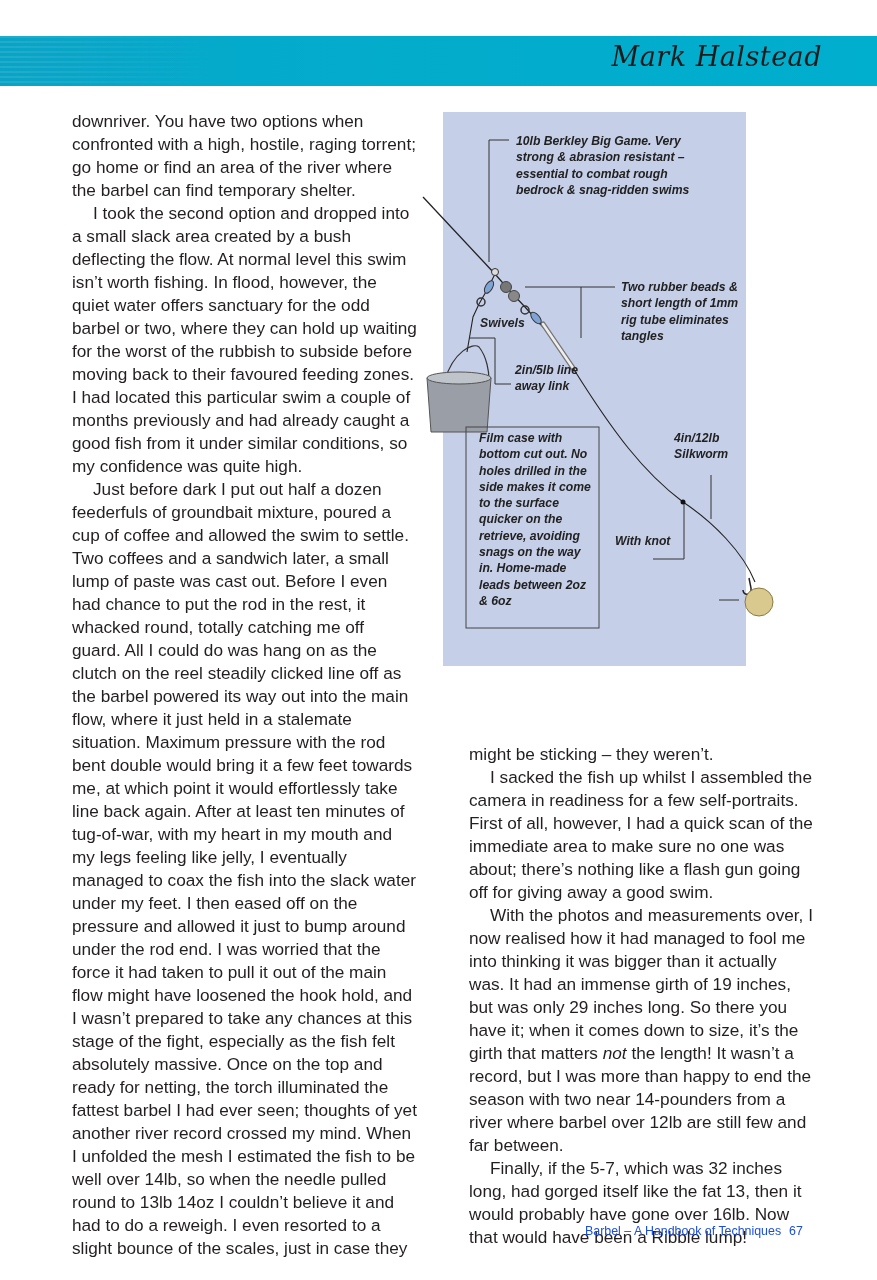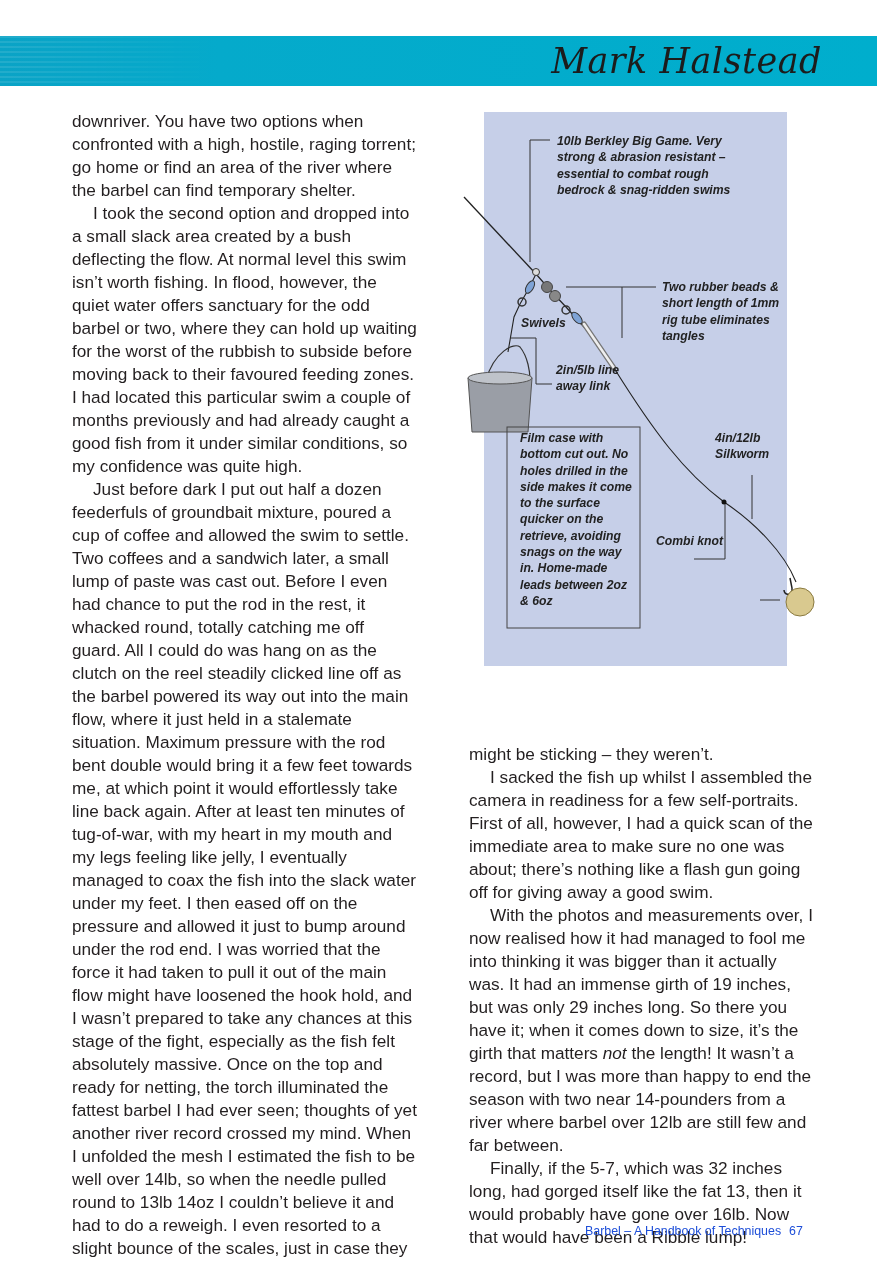--- a/index.html
+++ b/index.html
@@ -3,27 +3,27 @@
 <meta charset="utf-8">
 <style>
   html, body { margin:0; padding:0; background:#ffffff; }
   body { width:877px; height:1280px; position:relative; overflow:hidden; font-family:"Liberation Sans", sans-serif; color:#231f20; }
   .banner { position:absolute; left:0; top:36px; width:877px; height:50px;
     background: linear-gradient(90deg, #0aa3c6 0%, #05aacb 25%, #00aecd 100%); }
   .banner-stripes { position:absolute; left:0; top:0; width:220px; height:50px;
     background: repeating-linear-gradient(180deg, rgba(255,255,255,0.10) 0px, rgba(255,255,255,0.10) 2px, rgba(0,0,0,0) 2px, rgba(0,0,0,0) 5px);
     -webkit-mask-image: linear-gradient(90deg, #000 0%, transparent 100%);
     mask-image: linear-gradient(90deg, #000 0%, transparent 100%); }
-  .author { position:absolute; right:55px; top:5px; font-family:"DejaVu Serif", serif; font-style:italic; font-size:35px; color:#1c1c1c; letter-spacing:0.5px; }
+  .author { position:absolute; right:55px; top:5px; font-family:"DejaVu Serif", serif; font-style:italic; font-size:27px; color:#1c1c1c; letter-spacing:0.5px; }
   .col { position:absolute; font-size:17.2px; line-height:23px; color:#231f20; }
   .col p { margin:0; }
   .col .ind { text-indent:21px; }
   .col-left { left:72px; top:110px; width:345px; }
   .col-right { left:469px; top:707px; width:345px;margin-top:36px; }
-  .figure { position:absolute; left:484px; top:112px; width:303px; height:554px; background:#c6cfe8; }
+  .figure { position:absolute; left:443px; top:112px; width:303px; height:554px; background:#c6cfe8; }
   .fig-label { position:absolute; font-size:12.2px; line-height:16.3px; font-weight:bold; font-style:italic; color:#222; }
   .footer { position:absolute; left:585px; top:1224px; font-size:12.4px; color:#1d4ed8; white-space:nowrap; }
   .footer .pg { margin-left:8px; }
   svg.fig-svg { position:absolute; left:0; top:0; overflow:visible; }
 </style>
 </head>
 <body>
 
 <div class="banner">
   <div class="banner-stripes"></div>
@@ -75,21 +75,21 @@
 
     <path d="M306 466 L308 476 C 309 484, 300 484, 300 478" stroke="#222" stroke-width="1.5" fill="none"></path>
     <circle cx="316" cy="490" r="14" fill="#d9c98f" stroke="#8a7a40"></circle>
   </svg>
   <div class="fig-label" style="left:73px; top:21px; width:200px;">10lb Berkley Big Game. Very strong &amp; abrasion resistant – essential to combat rough bedrock &amp; snag-ridden swims</div>
   <div class="fig-label" style="left:178px; top:167px; width:120px;">Two rubber beads &amp; short length of 1mm rig tube eliminates tangles</div>
   <div class="fig-label" style="left:37px; top:203px; width:70px;">Swivels</div>
   <div class="fig-label" style="left:72px; top:250px; width:70px;">2in/5lb line away link</div>
   <div class="fig-label" style="left:36px; top:318px; width:118px;">Film case with bottom cut out. No holes drilled in the side makes it come to the surface quicker on the retrieve, avoiding snags on the way in. Home-made leads between 2oz &amp; 6oz</div>
   <div class="fig-label" style="left:231px; top:318px; width:65px;">4in/12lb Silkworm</div>
-  <div class="fig-label" style="left:172px; top:421px; width:80px;">Combi knot</div>
+  <div class="fig-label" style="left:172px; top:421px; width:80px;">With knot</div>
 </div>
 
 <div class="col col-right">
   <p>might be sticking – they weren’t.</p>
   <p class="ind">I sacked the fish up whilst I assembled the camera in readiness for a few self-portraits. First of all, however, I had a quick scan of the immediate area to make sure no one was about; there’s nothing like a flash gun going off for giving away a good swim.</p>
   <p class="ind"><span>With the photos and measurements over, I now realised how it had managed to fool me into thinking it was bigger than it actually was. It had an immense girth of 19 inches, but was only 29 inches long. So there you have it; when it comes down to size, it’s the girth that matters</span> <em>not</em><span> the length! It wasn’t a record, but I was more than happy to end the season with two near 14-pounders from a river where barbel over 12lb are still few and far between.</span></p>
   <p class="ind">Finally, if the 5-7, which was 32 inches long, had gorged itself like the fat 13, then it would probably have gone over 16lb. Now that would have been a Ribble lump!</p>
 </div>
 
 <div class="footer">

